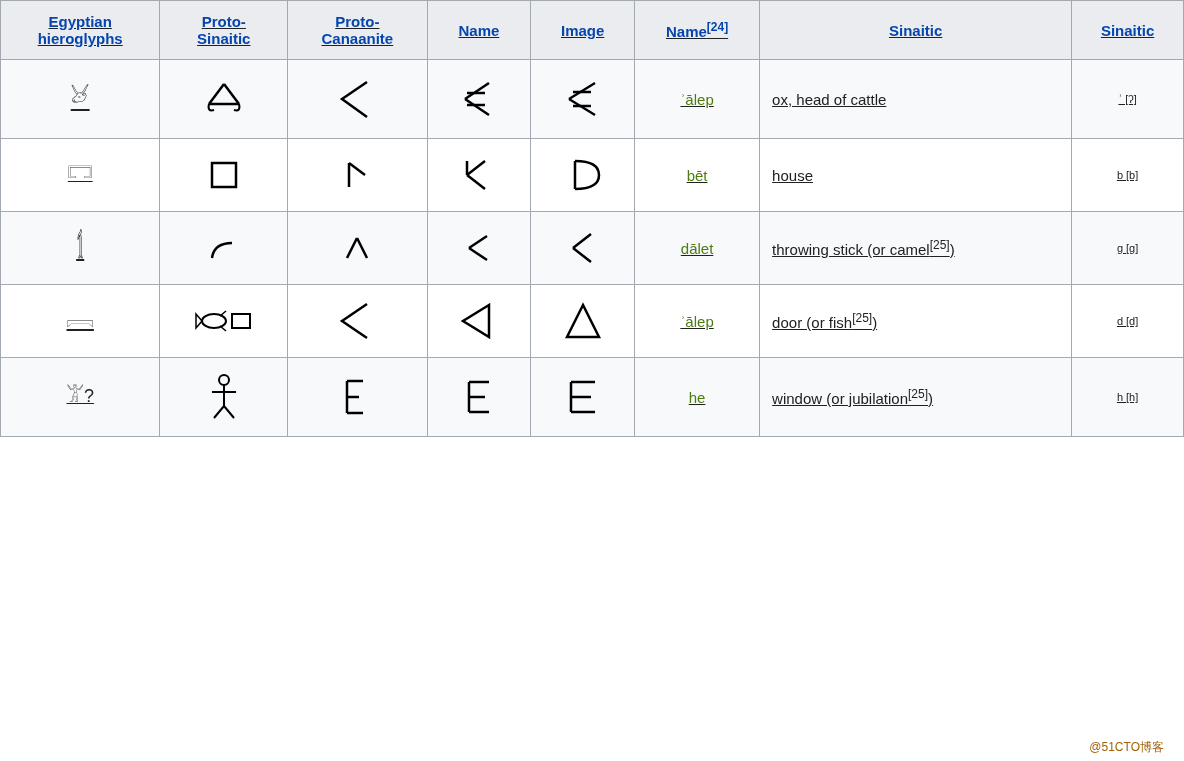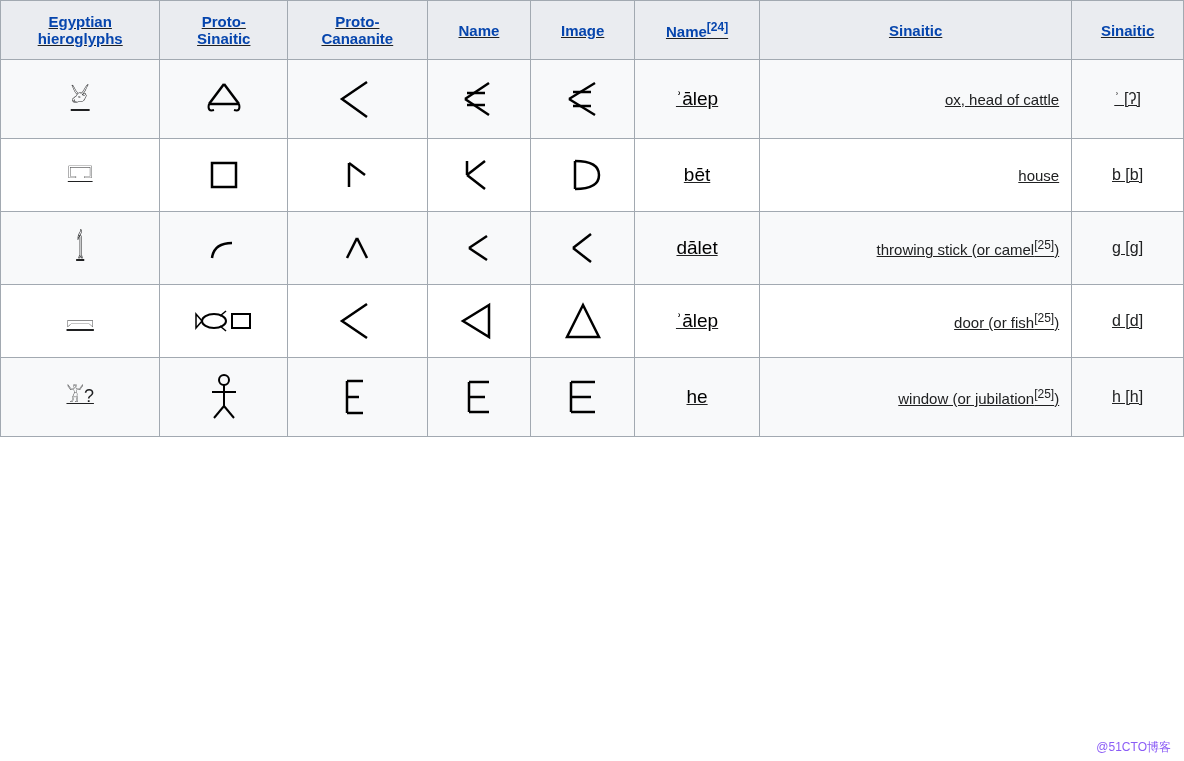--- a/index.html
+++ b/index.html
@@ -56,43 +56,43 @@
       text-align: center;
       vertical-align: middle;
     }
 
     .glyph-cell {
       font-size: 32px;
       line-height: 1.2;
     }
 
     .name-cell {
-      color: #000000;
-      font-size: 19px;
+      color: #4d7c0f;
+      font-size: 15px;
     }
 
     .meaning-cell {
-      text-align: right;
+      text-align: left;
       font-size: 15px;
     }
 
     .phoneme-cell {
-      font-size: 16px;
+      font-size: 11px;
     }
 
     sup {
       font-size: 12px;
     }
 
     .watermark {
       position: fixed;
       bottom: 5px;
-      right: 13px;
+      right: 20px;
       font-size: 12px;
-      color: #8b5cf6;
+      color: #a16207;
     }
 
     .proto-sinaitic {
       font-size: 28px;
     }
 
     .proto-canaanite {
       font-size: 28px;
     }
 

